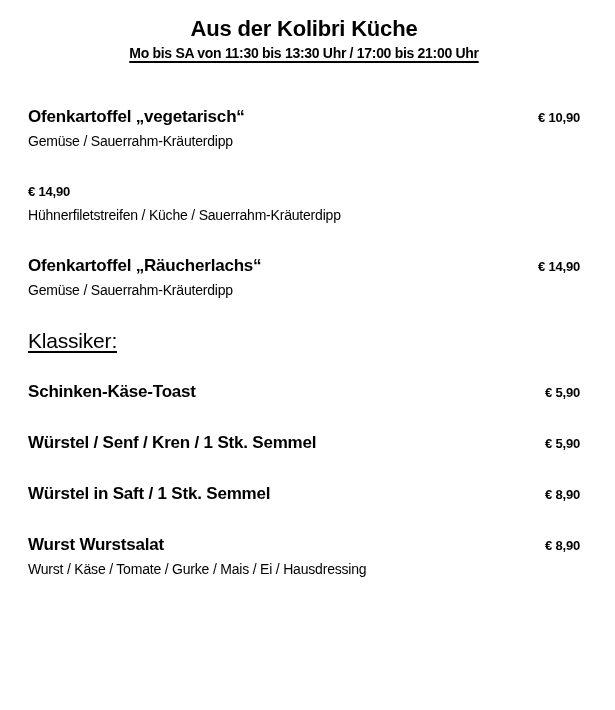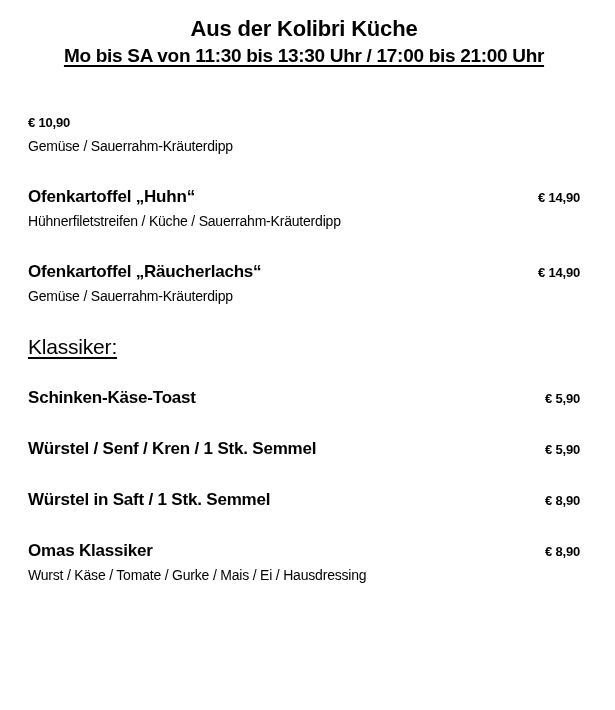--- a/index.html
+++ b/index.html
@@ -22,21 +22,21 @@
     margin: 0;
     text-align: center;
     font-size: 22px;
     font-weight: 700;
     letter-spacing: -0.2px;
     line-height: 1.15;
   }
   .subtitle {
     margin: 4px 0 0 0;
     text-align: center;
-    font-size: 19px;
+    font-size: 14px;
     font-weight: 700;
     letter-spacing: -0.3px;
     line-height: 1.2;
     text-decoration: underline;
     text-underline-offset: 3px;
     text-decoration-thickness: 2px;
   }
   .menu {
     margin-top: 44px;
   }
@@ -83,28 +83,28 @@
 
 <div class="page">
 
   <h1 class="title">Aus der Kolibri Küche</h1>
   <h2 class="subtitle">Mo bis SA von 11:30 bis 13:30 Uhr / 17:00 bis 21:00 Uhr</h2>
 
   <div class="menu">
 
     <div class="item">
       <div class="row">
+        <span class="name">Ofenkartoffel „vegetarisch“</span>
         <span class="price">€ 10,90</span>
       </div>
       <div class="desc">Gemüse / Sauerrahm-Kräuterdipp</div>
     </div>
 
     <div class="item">
       <div class="row">
-        <span class="name">Ofenkartoffel „Huhn“</span>
         <span class="price">€ 14,90</span>
       </div>
       <div class="desc">Hühnerfiletstreifen / Küche / Sauerrahm-Kräuterdipp</div>
     </div>
 
     <div class="item">
       <div class="row">
         <span class="name">Ofenkartoffel „Räucherlachs“</span>
         <span class="price">€ 14,90</span>
       </div>
@@ -129,20 +129,20 @@
 
     <div class="item">
       <div class="row">
         <span class="name">Würstel in Saft / 1 Stk. Semmel</span>
         <span class="price">€ 8,90</span>
       </div>
     </div>
 
     <div class="item">
       <div class="row">
-        <span class="name">Omas Klassiker</span>
+        <span class="name">Wurst Wurstsalat</span>
         <span class="price">€ 8,90</span>
       </div>
       <div class="desc">Wurst / Käse / Tomate / Gurke / Mais / Ei / Hausdressing</div>
     </div>
 
   </div>
 </div>
 
 </body></html>

